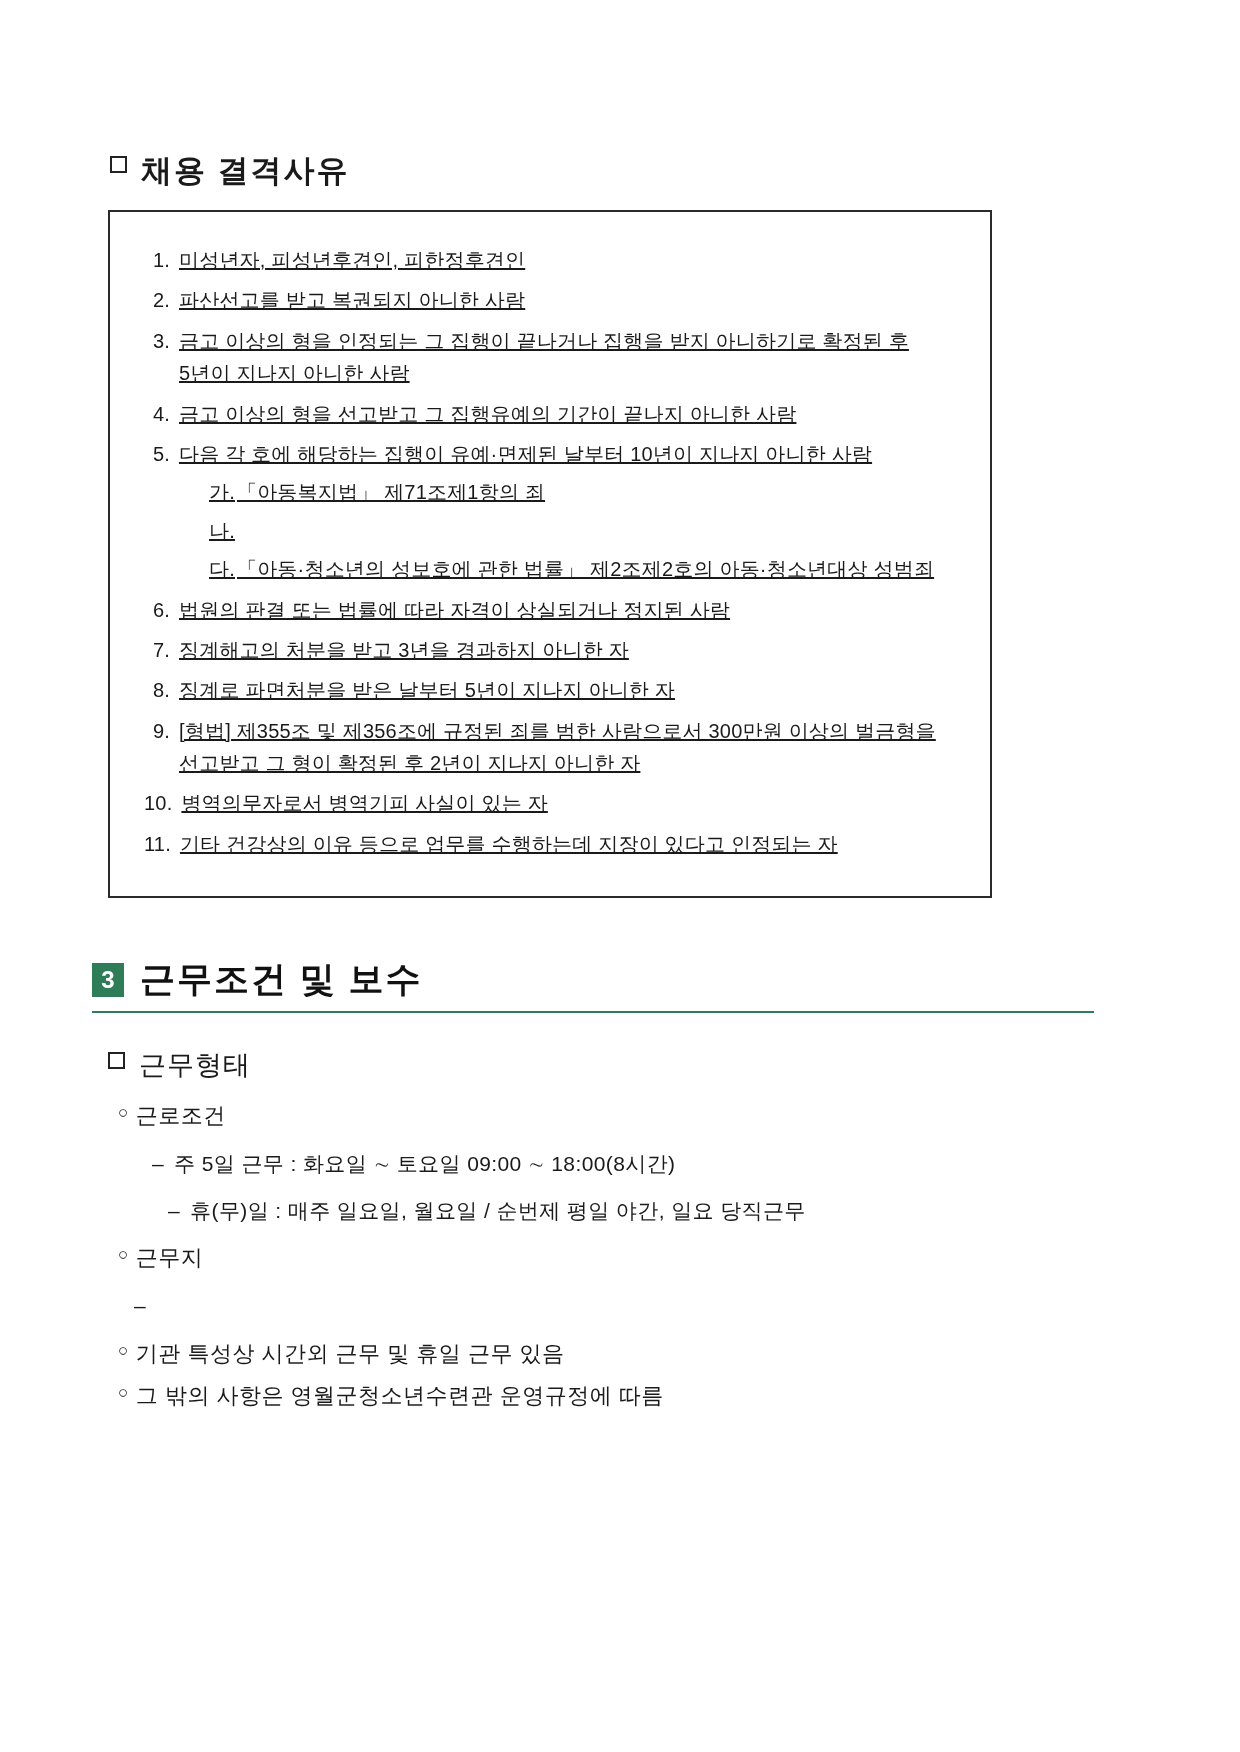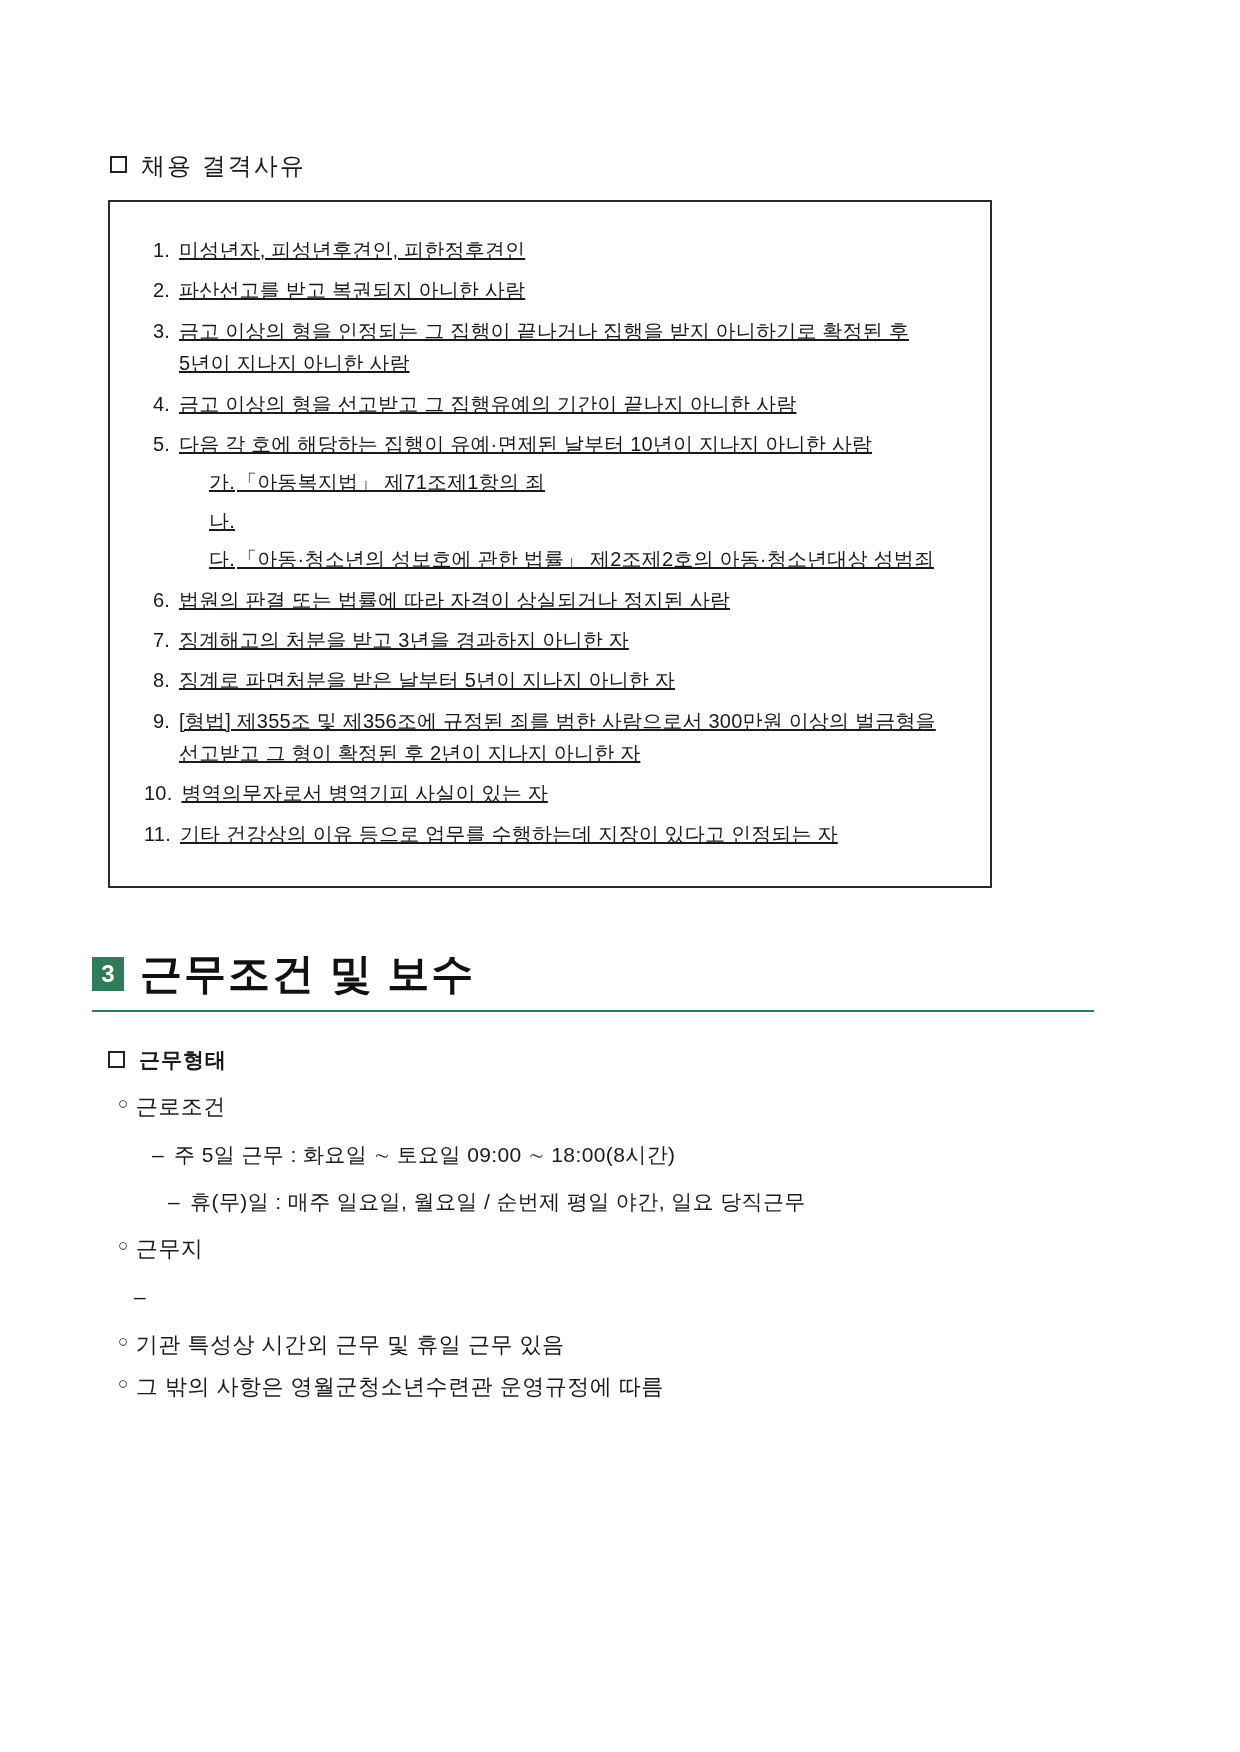--- a/index.html
+++ b/index.html
@@ -35,22 +35,22 @@
   }
   .sq-mark {
     display: inline-block;
     width: 17px;
     height: 17px;
     border: 2px solid #222;
     margin-top: 6px;
     box-sizing: border-box;
   }
   .sq-label {
-    font-size: 24px;
-    font-weight: 400;
+    font-size: 31px;
+    font-weight: 700;
     letter-spacing: 2px;
   }
 
   .box {
     border: 2px solid #2b2b2b;
     box-sizing: border-box;
     padding: 32px 34px 28px 34px;
     margin: 0 0 0 8px;
     width: 884px;
   }
@@ -107,41 +107,41 @@
     font-size: 24px;
     font-weight: 700;
     width: 32px;
     height: 34px;
     display: flex;
     align-items: center;
     justify-content: center;
     flex: 0 0 auto;
   }
   .section-title .stitle {
-    font-size: 42px;
+    font-size: 35px;
     font-weight: 700;
     letter-spacing: 2px;
     color: #111;
   }
   .title-rule {
     border-bottom: 2px solid #2f7d58;
     width: 1002px;
     margin: 8px 0 0 -8px;
   }
 
   .sub-heading {
     display: flex;
     align-items: flex-start;
     gap: 14px;
     margin: 34px 0 14px 8px;
   }
   .sub-heading .sq-mark { margin-top: 5px; }
   .sub-heading .lbl {
-    font-size: 21px;
-    font-weight: 700;
+    font-size: 27px;
+    font-weight: 400;
     letter-spacing: 1px;
   }
 
   .lvl1 {
     font-size: 22px;
     line-height: 1.75;
     letter-spacing: 0.5px;
     margin: 10px 0 0 18px;
     display: flex;
     gap: 7px;

